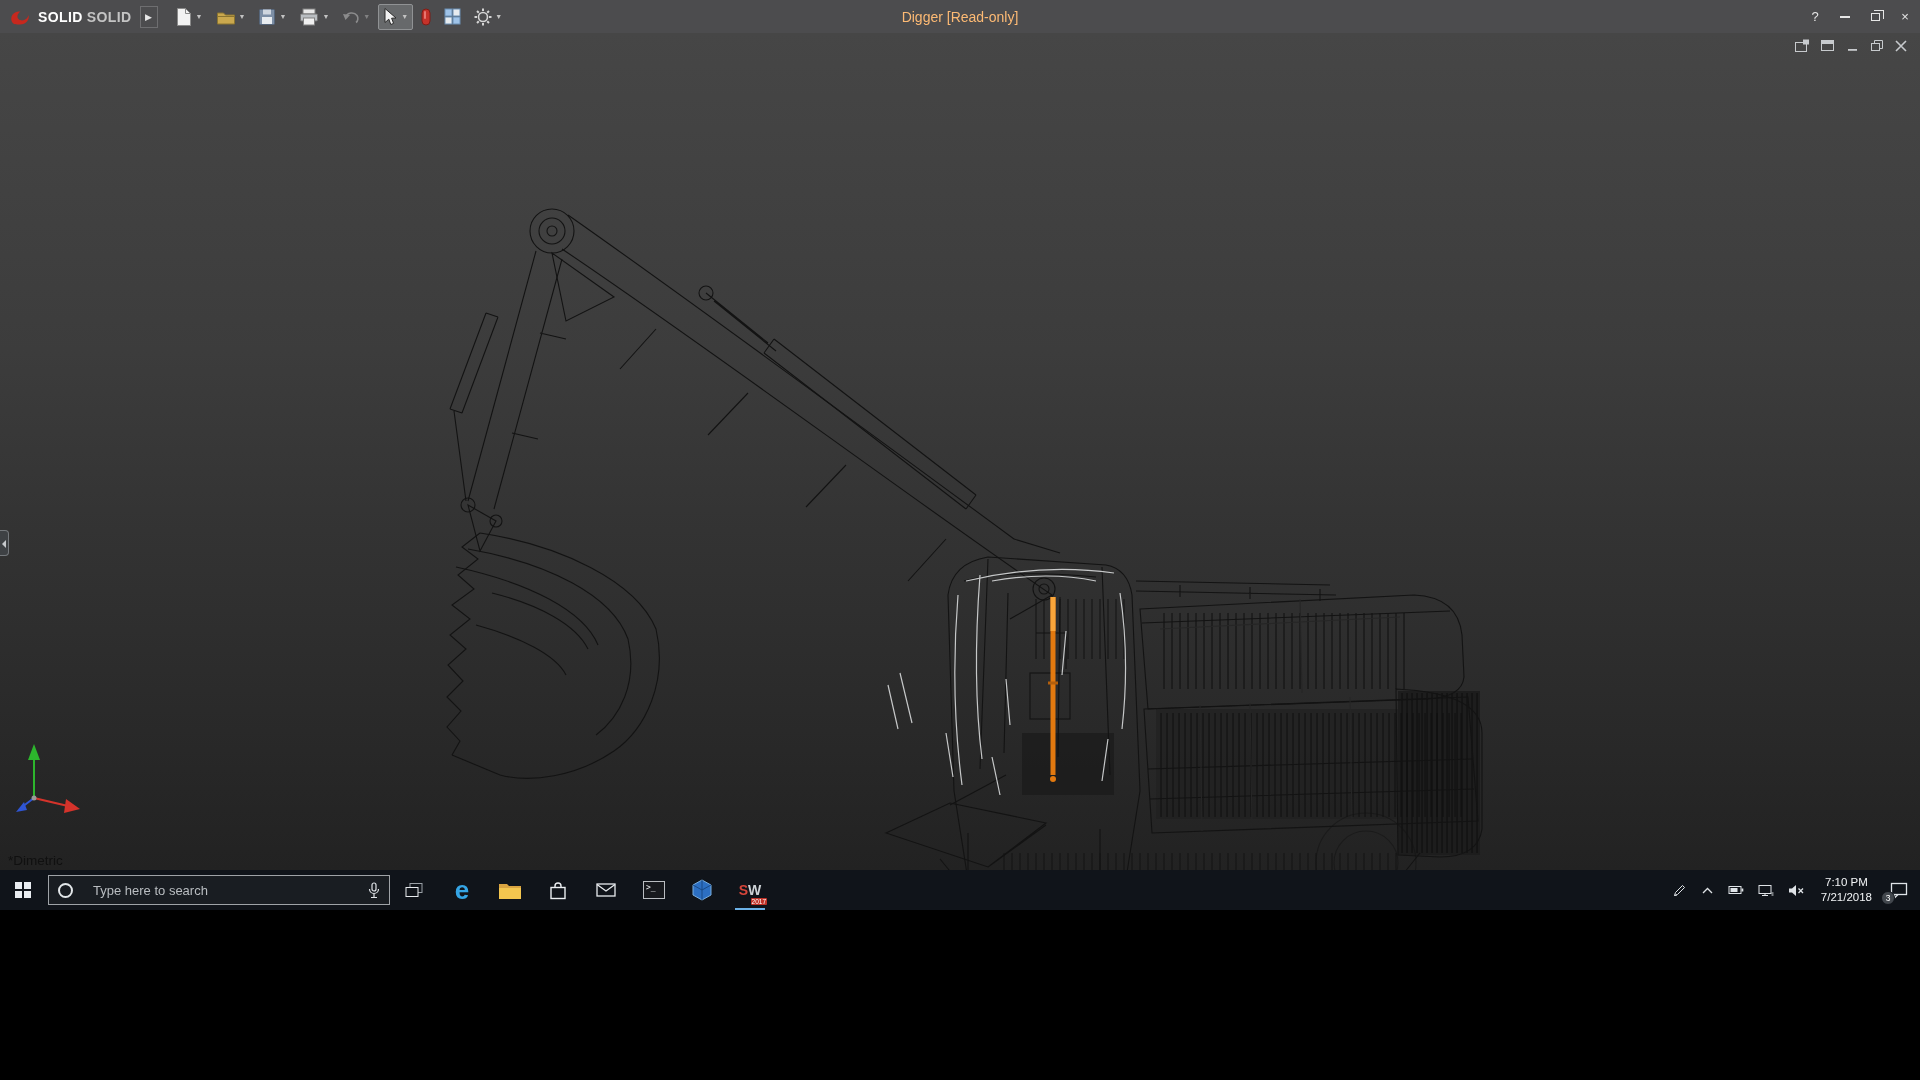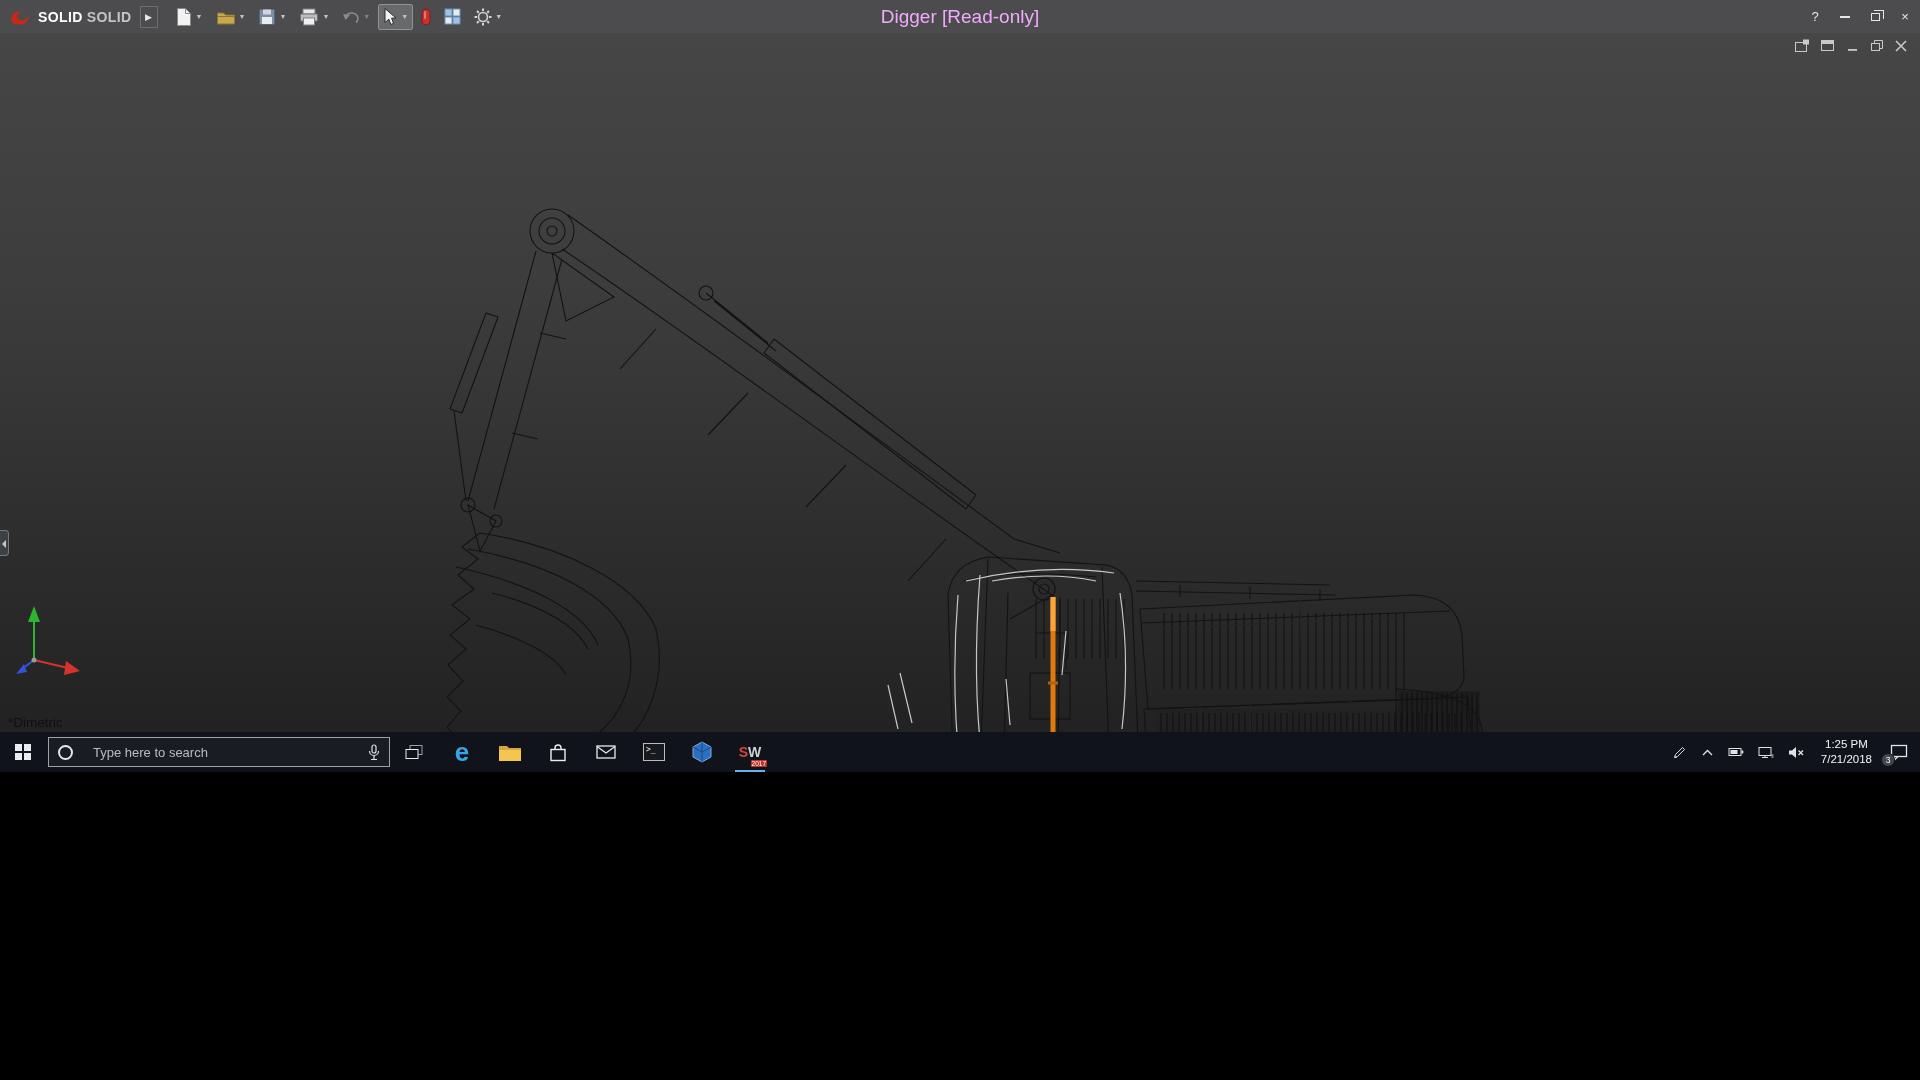--- a/index.html
+++ b/index.html
@@ -1,32 +1,32 @@
 <!DOCTYPE html>
 <html><head>
 <meta charset="utf-8">
 <style>
   * { margin:0; padding:0; box-sizing:border-box; }
   body { background:#000; font-family:"Liberation Sans", sans-serif; }
-  .screen { position:relative; width:1920px; height:772px; overflow:hidden; background:#2e2e2e; }
+  .screen { position:relative; width:1920px; height:910px; overflow:hidden; background:#2e2e2e; }
 
   
   .titlebar { position:absolute; top:0; left:0; right:0; height:33px; background:#4c4c4e;
               display:flex; align-items:center; padding:0 0 0 8px; }
   .brand { display:flex; align-items:center; gap:4px; }
   .brand .solid { color:#ffffff; font-weight:bold; font-size:14px; letter-spacing:.4px; }
   .brand .works { color:#c4c4c4; font-weight:bold; font-size:14px; letter-spacing:.4px; }
   .flyout-btn { margin-left:8px; width:18px; height:22px; display:flex; align-items:center; justify-content:center;
                 border:1px solid #6e6e70; background:transparent; color:#e8e8e8; font-size:9px; cursor:default; }
   .toolbar { display:flex; align-items:center; gap:3px; margin-left:12px; }
   .tbtn { display:flex; align-items:center; gap:3px; padding:3px 4px; border:1px solid transparent; border-radius:2px; }
   .tbtn.active { background:#67696b; border-color:#909294; }
   .tbtn.disabled { opacity:.45; }
   .caret { font-size:7px; color:#c2c2c2; line-height:1; }
-  .tb-title { position:absolute; left:50%; transform:translateX(-50%); color:#f0abfc; font-size:19px; white-space:nowrap; }
+  .tb-title { position:absolute; left:50%; transform:translateX(-50%); color:#fdba74; font-size:14px; white-space:nowrap; }
   .win-controls { margin-left:auto; display:flex; height:33px; }
   .wc { width:30px; height:33px; display:flex; align-items:center; justify-content:center; color:#e6e6e6; font-size:13px; }
   .ico-min { width:10px; height:2px; background:#e6e6e6; display:block; }
   .ico-restore { position:relative; width:9px; height:8px; border:1px solid #e6e6e6; display:block; }
   .ico-restore::before { content:""; position:absolute; top:-4px; left:2px; width:9px; height:8px;
                          border:1px solid #e6e6e6; border-bottom:none; border-left:none; }
 
   
   .viewport { position:absolute; top:33px; left:0; right:0; bottom:40px;
               background:linear-gradient(180deg,#464646 0%,#3c3c3c 38%,#2c2c2c 76%,#222222 100%); }
@@ -430,21 +430,21 @@
           <path d="M13.5,9 h2 M13.5,11 h2" stroke="#dfe3e7"></path>
         </svg>
       </div>
       <div class="tray-btn">
         <svg width="17" height="13" viewBox="0 0 17 13">
           <polygon points="1,4.5 4,4.5 8,1 8,12 4,8.5 1,8.5" fill="#dfe3e7"></polygon>
           <path d="M10.5,4.5 L15,9 M15,4.5 L10.5,9" stroke="#dfe3e7" stroke-width="1.3"></path>
         </svg>
       </div>
       <div class="clock">
-        <div>1:25 PM</div>
+        <div>7:10 PM</div>
         <div>7/21/2018</div>
       </div>
       <div class="action-btn">
         <svg width="18" height="17" viewBox="0 0 18 17">
           <rect x="1.5" y="1.5" width="15" height="11" fill="none" stroke="#dfe3e7" stroke-width="1.3"></rect>
           <path d="M4.5,12.5 V16 L8,12.5" fill="none" stroke="#dfe3e7" stroke-width="1.3"></path>
         </svg>
         <span class="notif-badge">3</span>
       </div>
     </div>

